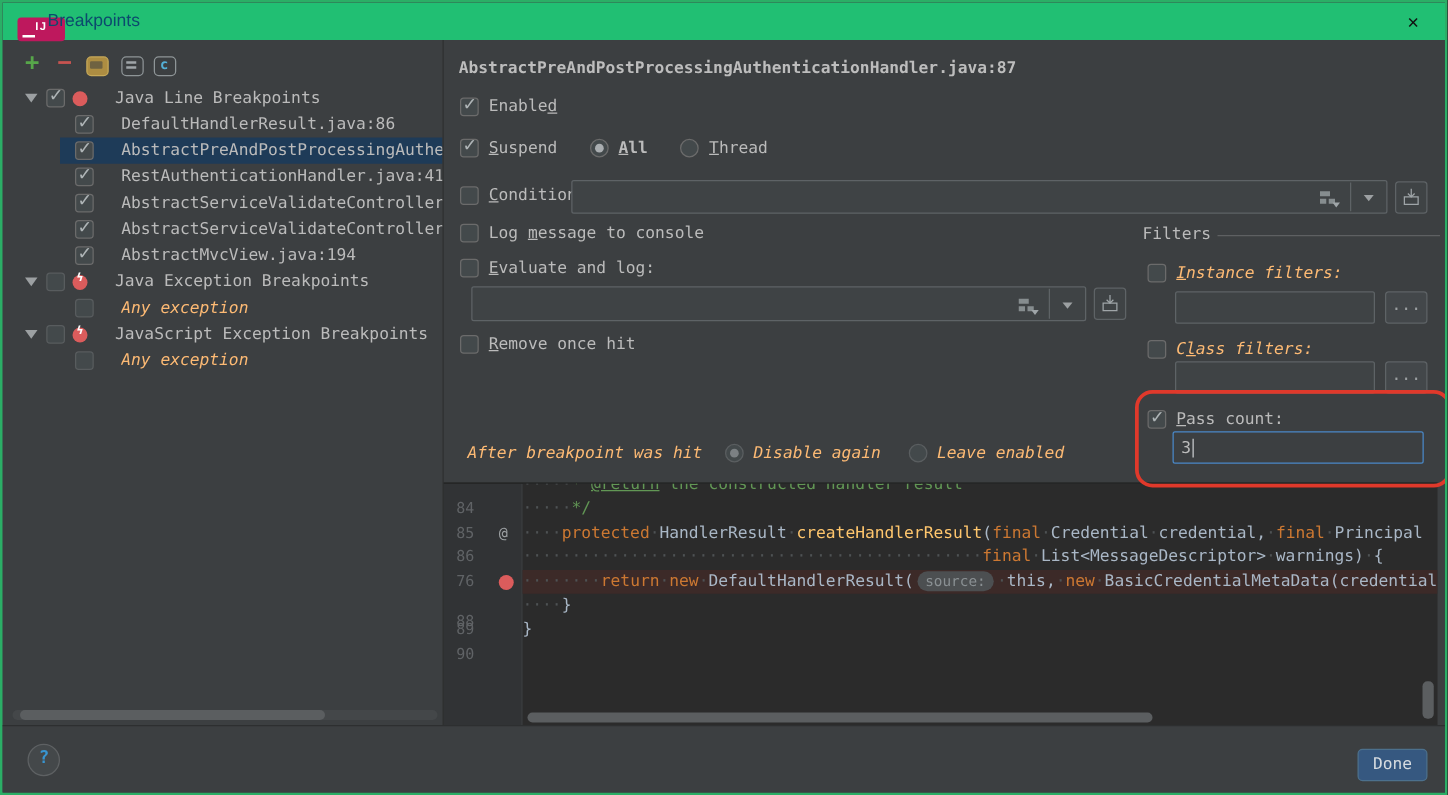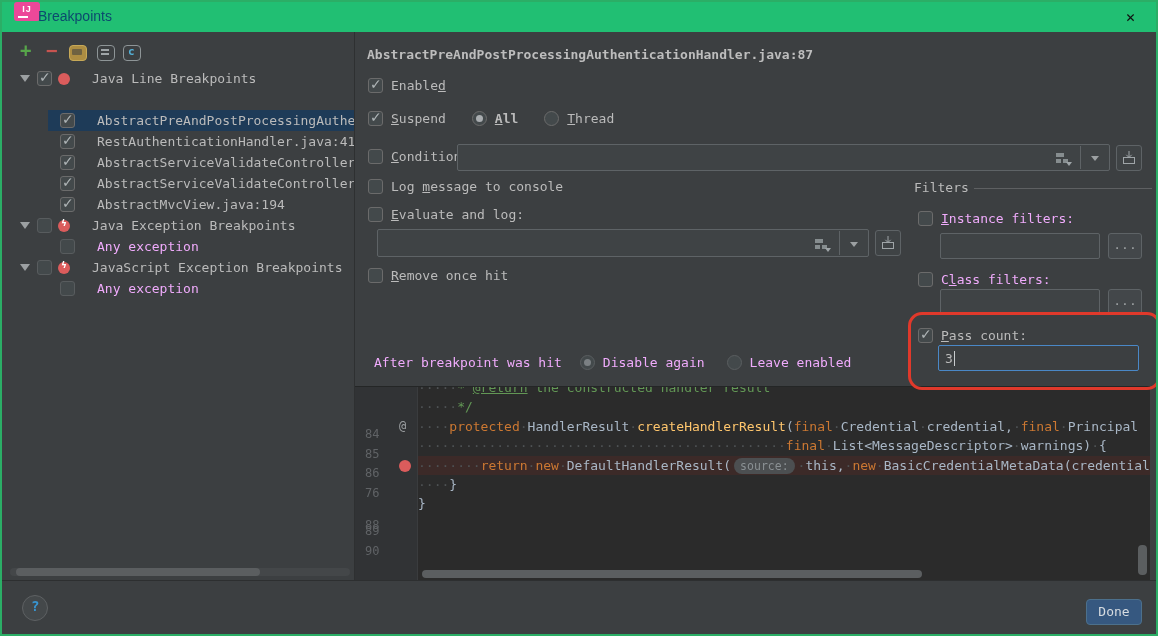--- a/index.html
+++ b/index.html
@@ -1,21 +1,21 @@
 <!DOCTYPE html>
 <html><head>
 <meta charset="utf-8">
 <style>
   html,body{margin:0;padding:0;background:#2a2a2a;}
   .win{position:relative;width:1158px;height:636px;background:#3C3F41;border:2px solid #2BAE66;
        box-sizing:border-box;overflow:hidden;font-family:"DejaVu Sans Mono","Liberation Mono",monospace;
        font-size:13px;color:#BBBBBB;}
   
   .titlebar{position:absolute;left:0;top:0;width:100%;height:30px;background:#21BF73;}
-  .logo{position:absolute;left:12px;top:0;width:26px;height:19px;background:#ec4899;border-radius:3px;}
+  .logo{position:absolute;left:12px;top:12px;width:38px;height:19px;background:#be185d;border-radius:3px;}
   .logo .ij{position:absolute;left:0;top:2px;width:100%;text-align:center;color:#fff;
             font:bold 9px "Liberation Sans",sans-serif;letter-spacing:1px;}
   .logo::after{content:"";position:absolute;left:4px;bottom:3px;width:10px;height:2px;background:#fff;}
   .wtitle{position:absolute;left:36px;top:6px;color:#0c4a6e;font:14px "Liberation Sans",sans-serif;}
   .close{position:absolute;right:12px;top:4px;width:22px;height:22px;color:#111;cursor:pointer;}
   .close::before{content:"✕";position:absolute;left:4px;top:2px;font-size:15px;}
   
   .tbtn{position:absolute;width:20px;height:20px;top:40px;}
   .plus::before{content:"+";position:absolute;left:2px;top:-3px;font:bold 19px "DejaVu Sans Mono",monospace;color:#57A64A;}
   .minus::before{content:"−";position:absolute;left:2px;top:-3px;font:bold 19px "DejaVu Sans Mono",monospace;color:#C75450;}
@@ -32,21 +32,21 @@
        border-top:7px solid #9CA0A2;margin:0 7px 0 16px;}
   .cb{width:15px;height:15px;background:#43494B;border:1px solid #6B6B6B;border-radius:3px;
       box-sizing:border-box;position:relative;flex:none;}
   .cb.on::after{content:"✓";position:absolute;left:1px;top:-3px;font:bold 14px "DejaVu Sans",sans-serif;color:#AEB4B6;}
   .cb.dim{border-color:#585C5E;}
   .bp-dot{width:12px;height:12px;border-radius:50%;background:#DB5C5C;margin-left:6px;flex:none;}
   .exc-dot{width:12px;height:12px;border-radius:50%;background:#DB5C5C;margin-left:6px;flex:none;position:relative;}
   .exc-dot::after{content:"ϟ";position:absolute;left:3px;top:-2px;font:bold 9px "DejaVu Sans",sans-serif;color:#fff;}
   .tlabel{margin-left:22px;white-space:nowrap;overflow:hidden;}
   .tind{margin-left:56px;}
-  .dimtxt{color:#f0abfc;}
+  .dimtxt{color:#fdba74;font-style:italic;}
   
   .vdiv{position:absolute;left:352px;top:30px;width:1px;height:548px;background:#2E3031;}
   .hsb-track{position:absolute;background:#444749;border-radius:4px;}
   .sb-thumb{position:absolute;background:#5B5E60;border-radius:4px;}
   .row{position:absolute;display:flex;align-items:center;gap:8px;white-space:nowrap;}
   .mn{text-decoration:underline;}
   .radio{width:15px;height:15px;border-radius:50%;background:#43494B;border:1px solid #6B6B6B;
          box-sizing:border-box;position:relative;flex:none;}
   .radio.sel::after{content:"";position:absolute;left:3px;top:3px;width:7px;height:7px;border-radius:50%;background:#A9ADB0;}
   .radio.dim{border-color:#5A5E60;}
@@ -73,21 +73,21 @@
   .sectline{position:absolute;height:1px;background:#5E6062;}
   .browse{position:absolute;width:34px;height:26px;border:1px solid #5E6366;border-radius:3px;box-sizing:border-box;
           background:#43474A;color:#9CA0A2;text-align:center;line-height:22px;}
   .caret{position:absolute;width:1px;height:15px;background:#C8CCCE;}
   .redrect{position:absolute;left:906px;top:310px;width:247px;height:72px;border:3px solid #E0392B;
            border-radius:14px;z-index:50;pointer-events:none;}
   
   .editor{position:absolute;left:353px;top:384px;width:795px;height:194px;background:#2B2B2B;overflow:hidden;border-top:1px solid #242626;}
   .gutter{position:absolute;left:0;top:0;width:62px;height:100%;background:#313335;border-right:1px solid #3A3C3E;}
   .gline{position:absolute;left:0;width:62px;height:19.4px;color:#606366;font-size:12px;}
-  .gline .n{position:absolute;left:10px;top:2px;margin-top:28px;}
+  .gline .n{position:absolute;left:10px;top:2px;}
   .gline .mark{position:absolute;left:44px;top:2px;color:#9CA0A2;font-size:12px;}
   .bp-gdot{position:absolute;left:44px;top:4px;width:12px;height:12px;border-radius:50%;background:#DB5C5C;}
   .cline{position:absolute;left:63px;height:19.4px;width:732px;white-space:pre;line-height:19.4px;}
   .cline.bp{background:#3C2A28;}
   .ws{color:#4E5254;}
   .kw{color:#CC7832;}
   .id{color:#A9B7C6;}
   .fn{color:#FFC66D;}
   .cm{color:#629755;}
   .cmu{color:#629755;text-decoration:underline;}
@@ -119,20 +119,24 @@
   <span class="tbtn icon-box filei" style="left:95px"></span>
   <span class="tbtn icon-box classi" style="left:121px"></span>
 
   <div class="tree">
     <div class="trow" style="top:2px">
       <span class="exp"></span>
       <span class="cb on"></span>
       <span class="bp-dot"></span>
       <span class="tlabel">Java Line Breakpoints</span>
     </div>
+    <div class="trow" style="top:23px">
+      <span class="cb on tind"></span>
+      <span class="tlabel">DefaultHandlerResult.java:86</span>
+    </div>
     <div class="trow sel" style="top:44px">
       <span class="cb on" style="margin-left:12px"></span>
       <span class="tlabel">AbstractPreAndPostProcessingAuthenticat</span>
     </div>
     <div class="trow" style="top:65px">
       <span class="cb on tind"></span>
       <span class="tlabel">RestAuthenticationHandler.java:41</span>
     </div>
     <div class="trow" style="top:86px">
       <span class="cb on tind"></span>

